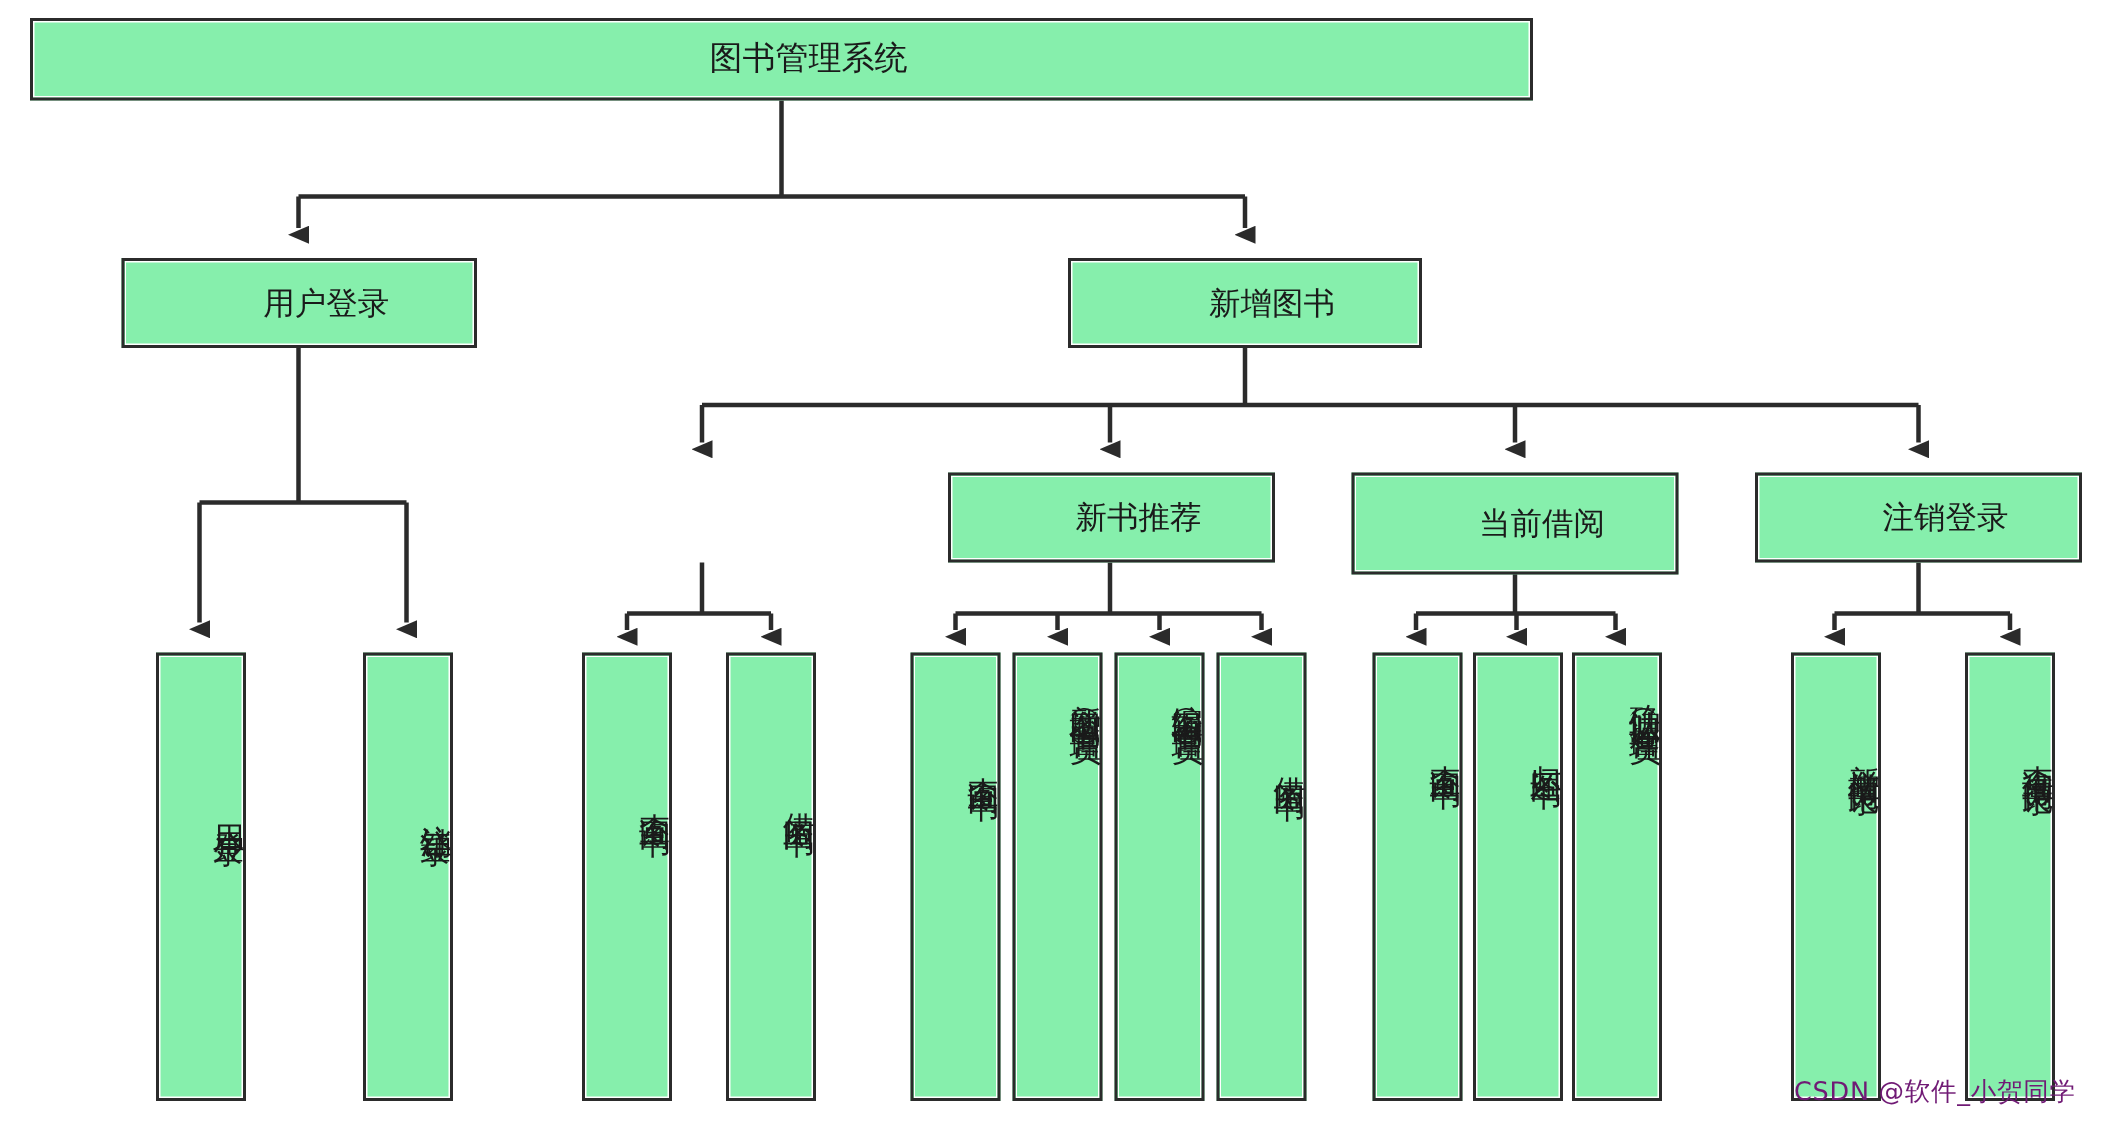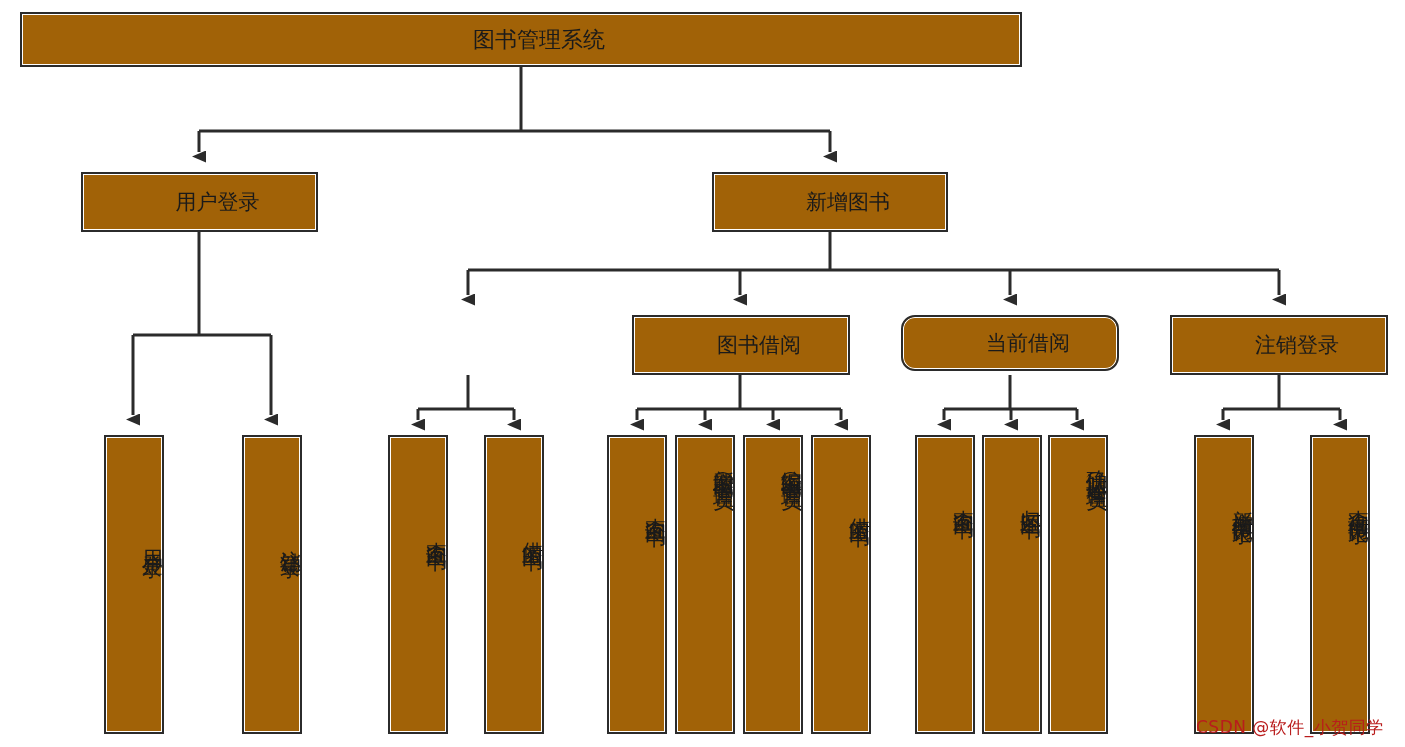--- a/index.html
+++ b/index.html
@@ -7,21 +7,21 @@
     position:relative;
     width:1405px;height:747px;
     background:#ffffff;
     font-family:"DejaVu Sans","Liberation Sans",sans-serif;
     overflow:hidden;
   }
   svg#wires{position:absolute;left:0;top:0;width:1405px;height:747px;}
   .node{
     position:absolute;
     box-sizing:border-box;
-    background:#a16207;
+    background:#86efac;
     border:2px solid #2b2b2b;
     box-shadow:0 0 0 1px #ffffff inset;
     display:flex;
     align-items:center;
     justify-content:center;
     padding-left:36px;
   }
   .node .lbl{
     color:#1a1a1a;
     line-height:1.08;
@@ -43,21 +43,21 @@
     letter-spacing:3px;
     line-height:1;
   }
   .v-node.v-mid .lbl{margin-top:80px;}
   .v-node.v-mid2 .lbl{margin-top:72px;}
   .v-node.v-mid3 .lbl{margin-top:48px;}
   .v-node.v-mid4 .lbl{margin-top:40px;}
   .v-node.v-top .lbl{margin-top:0px;}
   .watermark{
     position:absolute;
-    color:#b91c1c;
+    color:#701a75;
     font-size:17px;
     letter-spacing:0.5px;
     white-space:nowrap;
     user-select:none;
   }
 </style>
 </head>
 <body>
 
 <div id="root">
@@ -117,23 +117,23 @@
   </div>
 
   <div class="node h-node" style="left:81px;top:172px;width:237px;height:60px;">
     <span class="lbl">用户登录</span>
   </div>
   <div class="node h-node" style="left:712px;top:172px;width:236px;height:60px;">
     <span class="lbl">新增图书</span>
   </div>
 
   <div class="node h-node" style="left:632px;top:315px;width:218px;height:60px;">
-    <span class="lbl">图书借阅</span>
+    <span class="lbl">新书推荐</span>
   </div>
-  <div class="node h-node" style="left:901px;top:315px;width:218px;height:56px;border-radius:14px;">
+  <div class="node h-node" style="left:901px;top:315px;width:218px;height:68px;">
     <span class="lbl">当前借阅</span>
   </div>
   <div class="node h-node" style="left:1170px;top:315px;width:218px;height:60px;">
     <span class="lbl">注销登录</span>
   </div>
 
   <div class="node v-node v-mid" style="left:104px;top:435px;width:60px;height:299px;">
     <span class="lbl">用户登录</span>
   </div>
   <div class="node v-node v-mid" style="left:242px;top:435px;width:60px;height:299px;">

